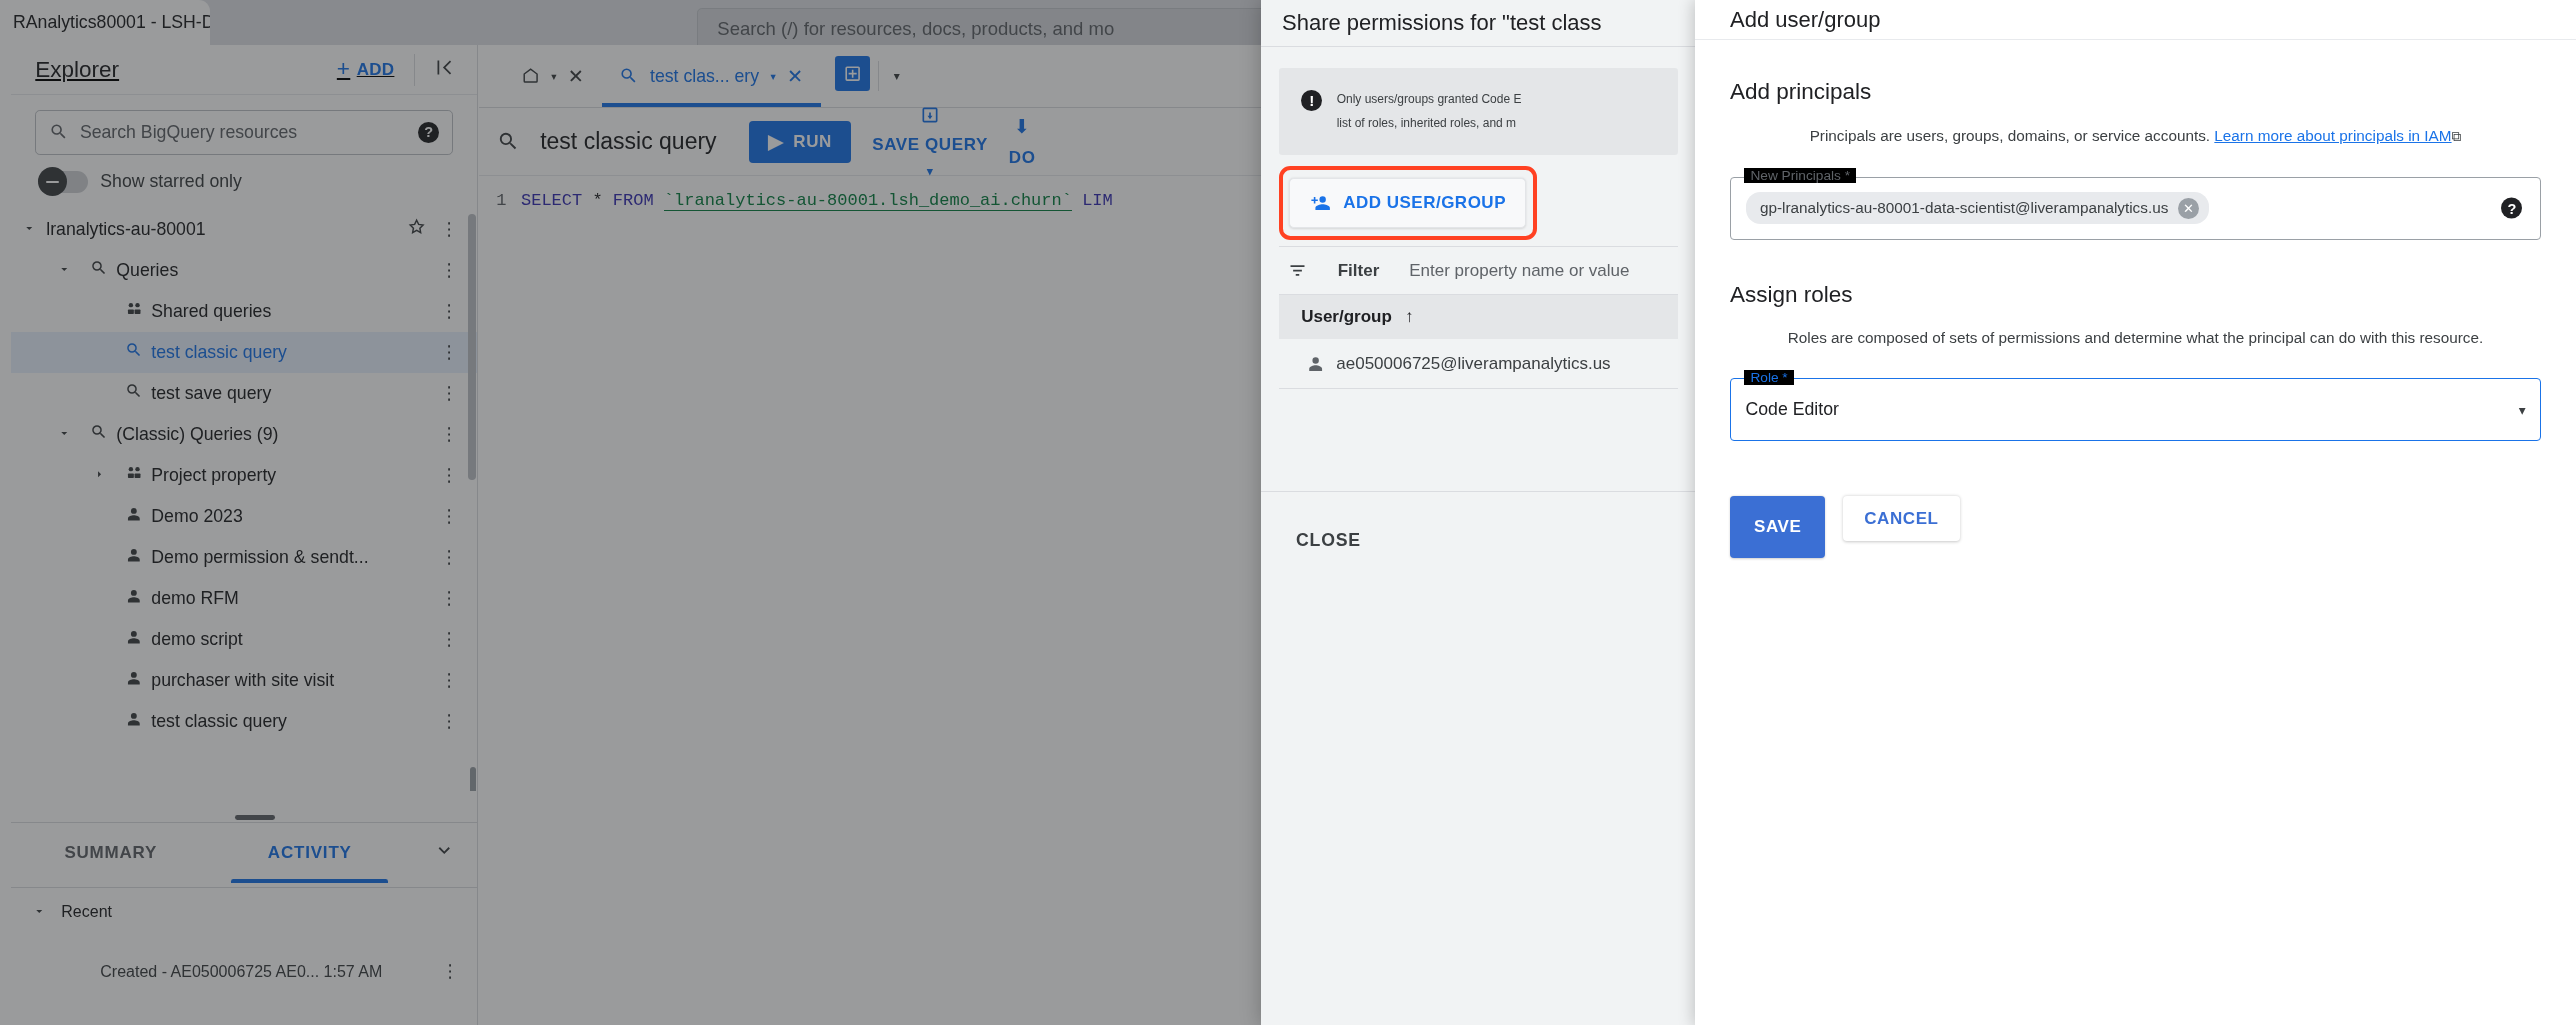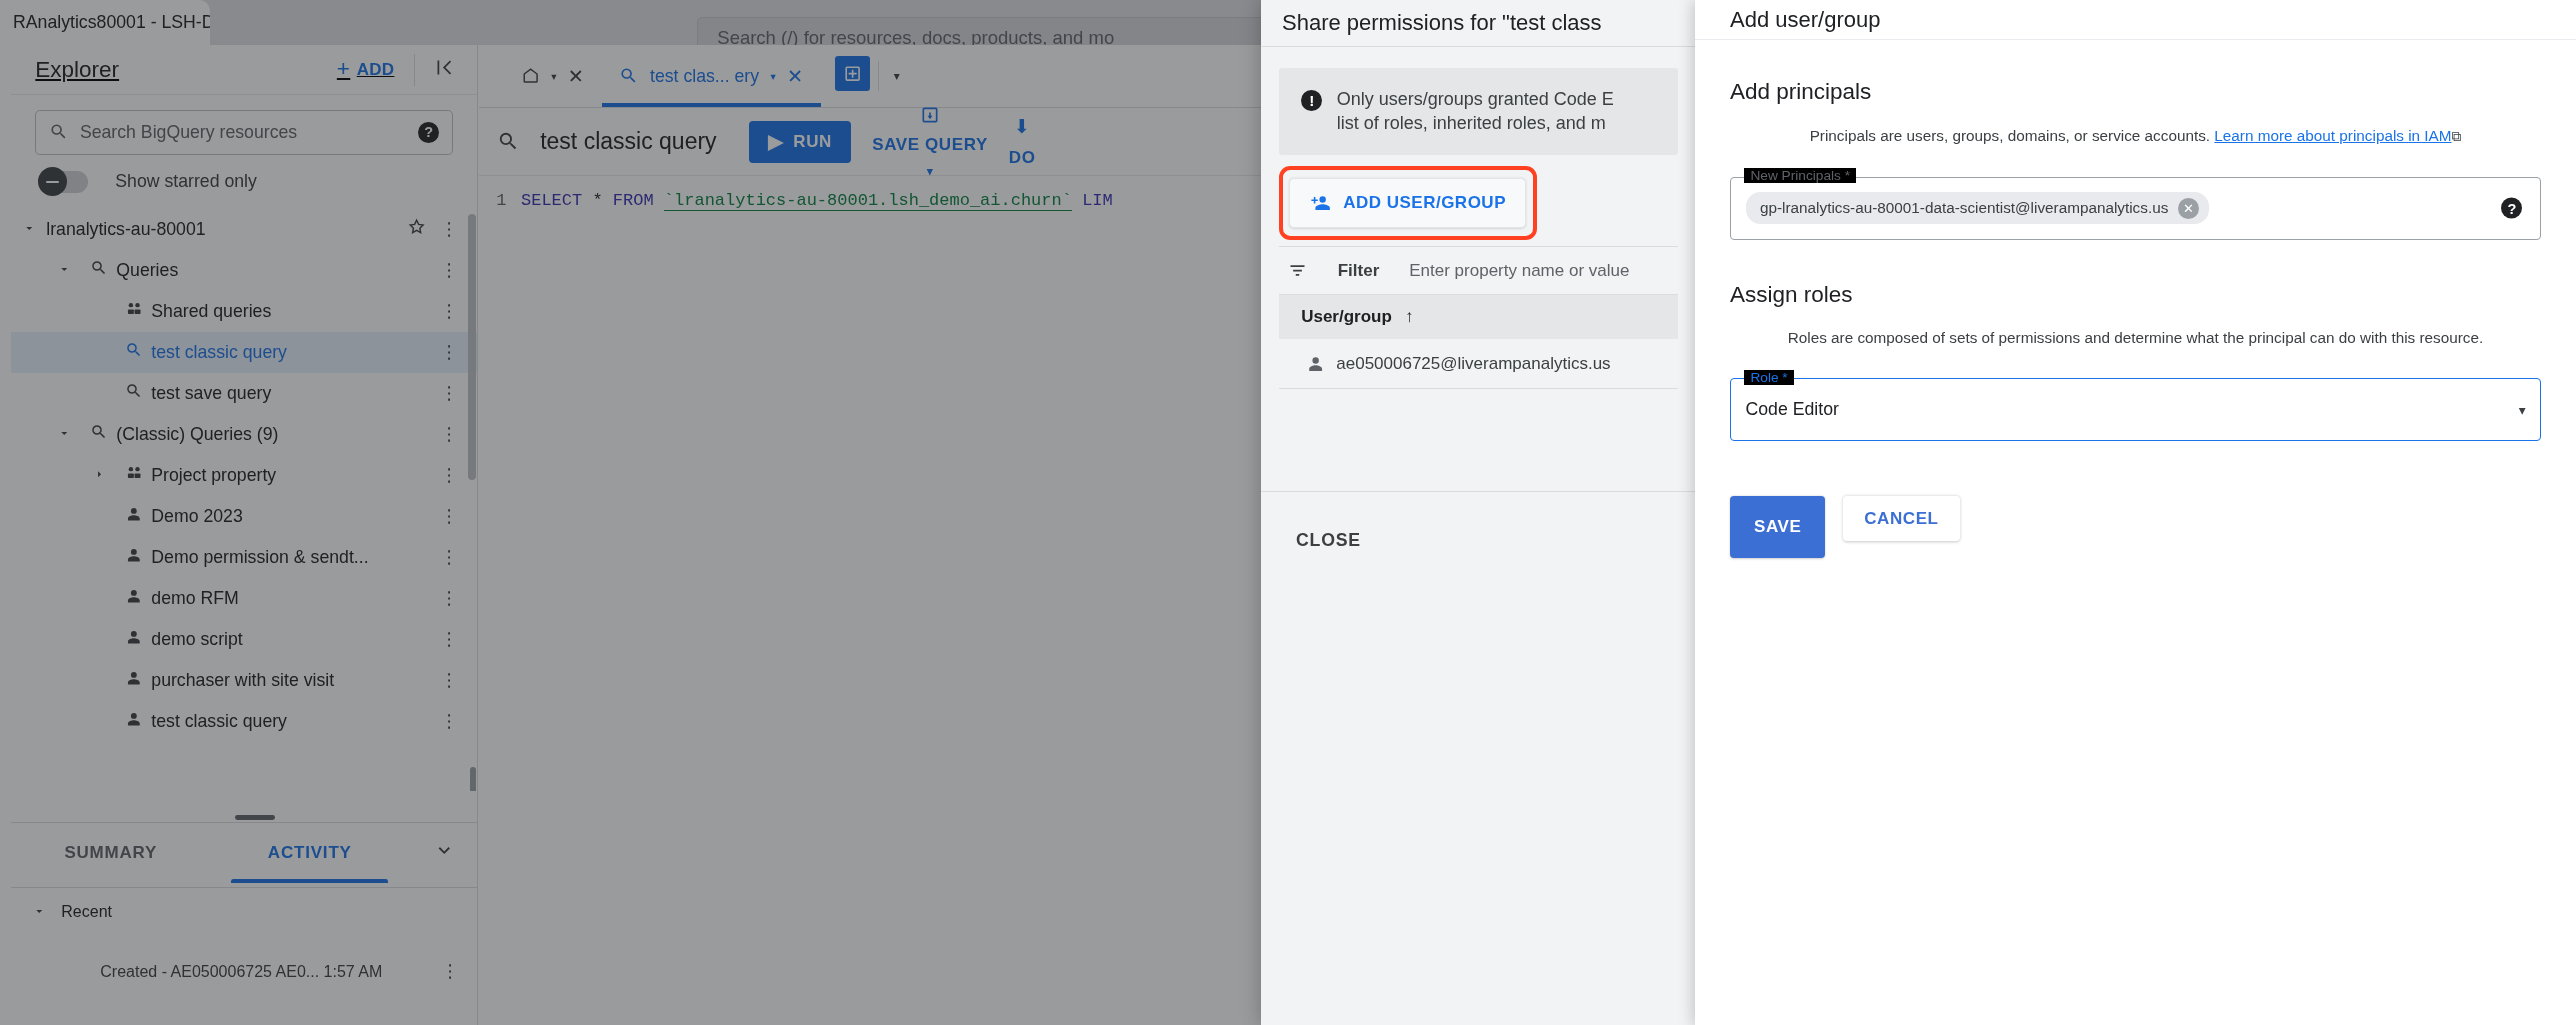--- a/index.html
+++ b/index.html
@@ -19,21 +19,21 @@
     position: absolute; left: 0; top: 0; width: 2576px; height: 45px;
     background: #dee1e6;
   }
   .browser-tab {
     position: absolute; left: -32px; top: 0px; width: 242px; height: 45px;
     background: #ffffff; border-radius: 0 11.3px 0 0;
     display: flex; align-items: center; padding-left: 45px;
     font-size: 17.7px; color: #202124; white-space: nowrap; overflow: hidden;
   }
   .omni-search {
-    position: absolute; left: 697px; top: 17px; width: 576px; height: 42px;
+    position: absolute; left: 697px; top: 8px; width: 576px; height: 42px;
     background: #d5d8dd; border: 0.8px solid #c3c7cc; border-radius: 4.8px;
     display: flex; align-items: center; padding-left: 19.3px;
     font-size: 18.5px; color: #5f6368; white-space: nowrap; overflow: hidden;
   }
   .omni-tail {
     position:absolute; left:1274px; top:3.2px; width:48px; height:42px;
     background:#e8eaed;
   }
 
   
@@ -60,21 +60,21 @@
     height: 45px; border: 0.8px solid #bdc1c6; border-radius: 4.8px;
     display: flex; align-items: center; padding: 0 13px; gap: 11.3px;
   }
   .search-box .ph { font-size: 17.7px; color: #5f6368; flex: 1; white-space: nowrap; overflow: hidden; }
   .help-dot {
     width: 21px; height: 21px; border-radius: 50%; background: #202124;
     color: #fff; font-size: 14.5px; font-weight: bold;
     display: flex; align-items: center; justify-content: center;
   }
 
-  .starred-row { display: flex; align-items: center; gap: 27px; padding: 16px 24px 9.7px 27px; }
+  .starred-row { display: flex; align-items: center; gap: 12px; padding: 16px 24px 9.7px 27px; }
   .toggle {
     position: relative; width: 50px; height: 22.5px; border-radius: 11.3px; background: #cfd2d6;
   }
   .toggle .knob {
     position: absolute; left: 0; top: -3.2px; width: 29px; height: 29px;
     border-radius: 50%; background: #3c4043;
     display:flex; align-items:center; justify-content:center;
   }
   .toggle .knob::after{ content:""; width:13px; height:2.4px; background:#fff; border-radius:1.6px; }
   .starred-label { font-size: 17.7px; color: #3c4043; }
@@ -202,21 +202,21 @@
   .share-body { padding: 21px 17.7px 0 17.7px; }
   .info-box {
     background: #e4e6e8; border-radius: 3.2px; display: flex; gap: 14.5px;
     padding: 19.3px 14.5px; align-items: flex-start; margin-bottom: 6.4px;
   }
   .info-dot {
     width: 21px; height: 21px; border-radius: 50%; background: #202124; color: #fff;
     font-size: 15.3px; font-weight: bold; display:flex; align-items:center; justify-content:center;
     flex: none; margin-top: 3.2px; margin-left: 8px;
   }
-  .info-text { font-size: 18px; line-height: 24px; color: #3c4043; overflow: hidden; white-space: nowrap; }
+  .info-text { font-size: 12px; line-height: 24px; color: #3c4043; overflow: hidden; white-space: nowrap; }
   .adduser-hl {
     border: 4px solid #ff4122; border-radius: 11.3px; padding: 8px 6.4px; margin: 11.3px 0 4.8px 0;
     width: 258px;
   }
   .adduser-btn {
     background: #f8f9fa; border: 0.8px solid #e3e5e8; border-radius: 4.8px;
     height: 50px; display: flex; align-items: center; gap: 11.3px; padding: 0 19.3px;
     color: #1a73e8; font-size: 17px; font-weight: 600; letter-spacing: 0.5px;
     box-shadow: 0 0.8px 2.4px rgba(0,0,0,.12); white-space: nowrap;
   }

